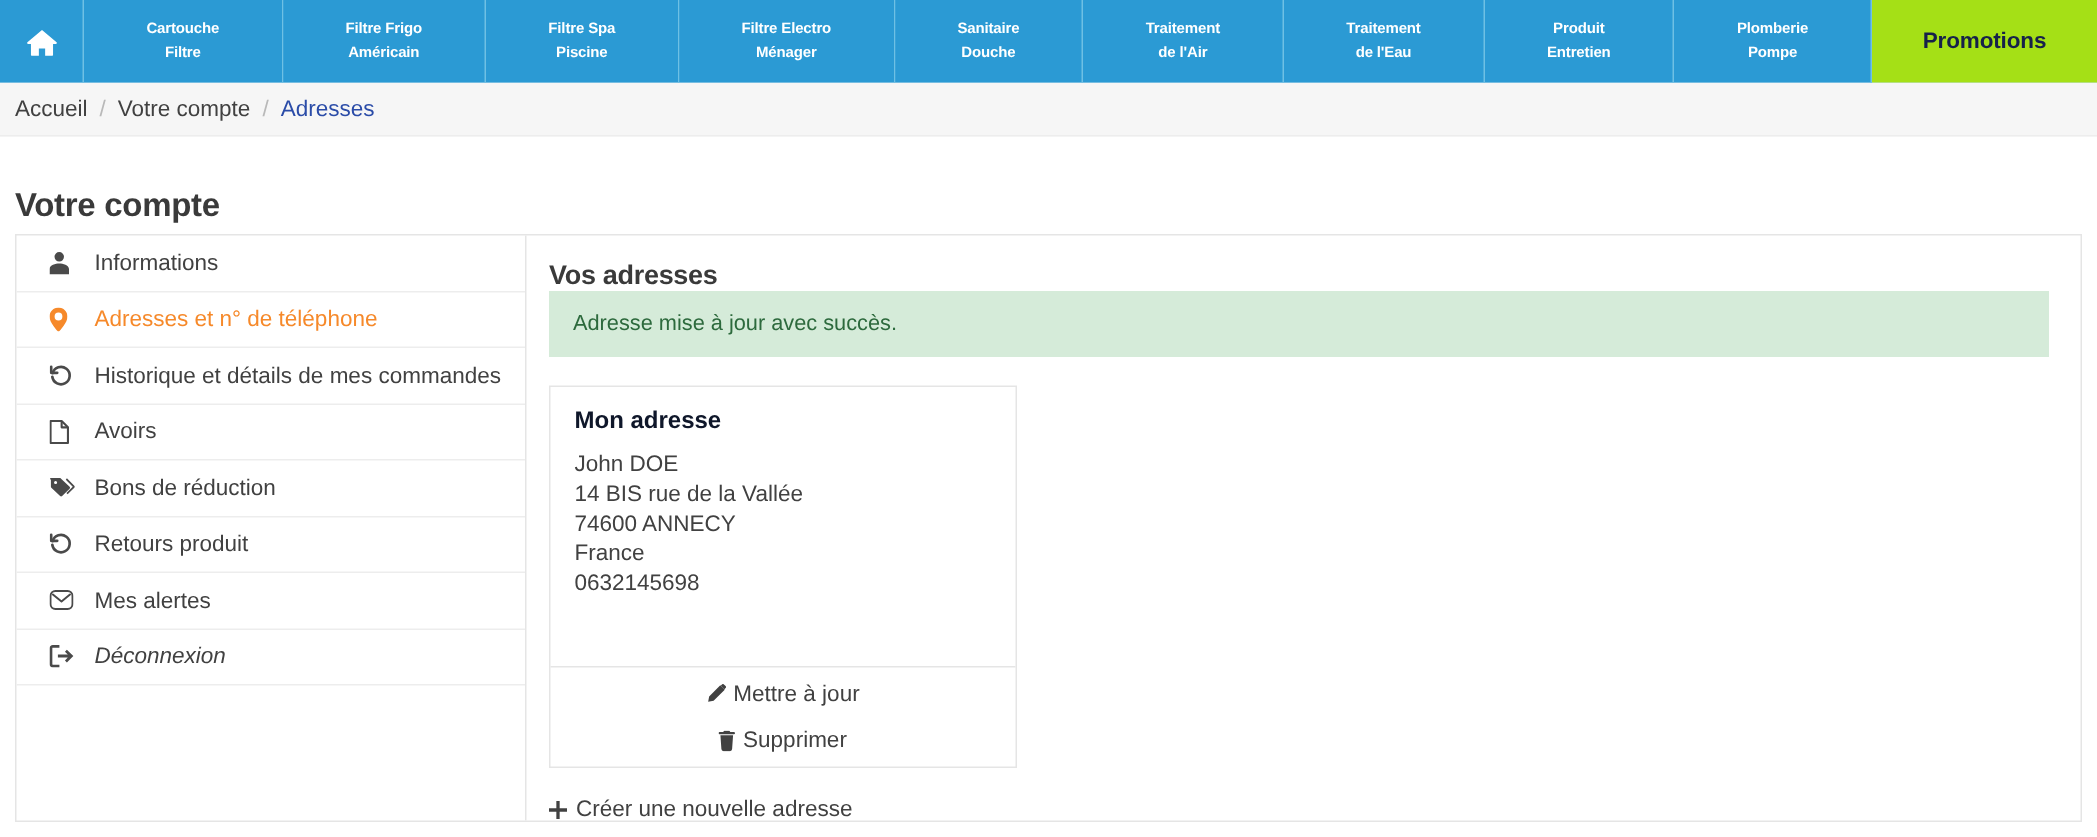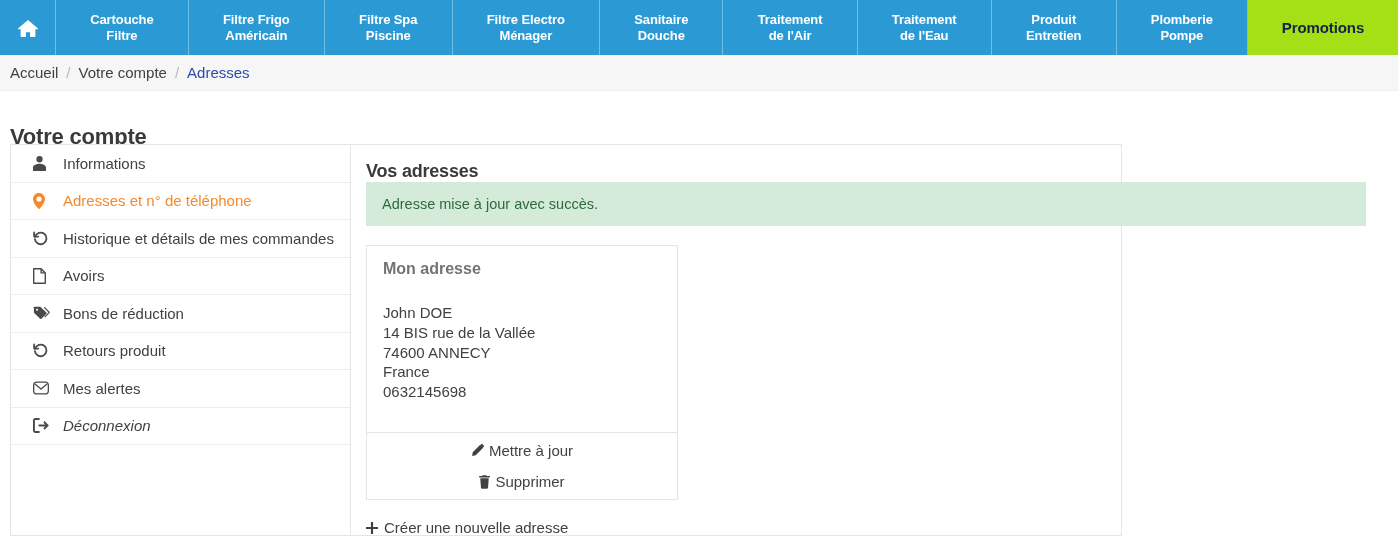--- a/index.html
+++ b/index.html
@@ -20,21 +20,21 @@
     width: 1398px;
   }
   .nav-item {
     flex: 1 1 auto;
     display: flex;
     align-items: center;
     justify-content: center;
     text-align: center;
     color: #ffffff;
     font-weight: bold;
-    font-size: 13px;
+    font-size: 10px;
     line-height: 16px;
     background: #2b9ad4;
     border-right: 1px solid #6ec0e4;
     padding: 2px 4px;
     cursor: pointer;
     user-select: none;
     letter-spacing: -0.1px;
   }
   .nav-item.home {
     flex: 0 0 56px;
@@ -71,22 +71,22 @@
     font-weight: bold;
     color: #3a3a3a;
     padding: 18px 0 0 10px;
     letter-spacing: -0.2px;
   }
 
   
   .content-card {
     position: absolute;
     left: 10px;
-    top: 144px;
-    width: 1112px;
+    top: 156px;
+    width: 1378px;
     height: 392px;
     background: #ffffff;
     border: 1px solid #e5e5e5;
     display: flex;
   }
 
   
   .sidebar {
     width: 340px;
     flex: 0 0 340px;
@@ -146,22 +146,22 @@
     border: 1px solid #e5e5e5;
     background: #fff;
   }
   .address-body {
     padding: 14px 16px 16px 16px;
     height: 186px;
   }
   .address-name {
     font-size: 16px;
     font-weight: bold;
-    color: #737373;
-    margin: 0 0 25px 0;
+    color: #0f172a;
+    margin: 0 0 10px 0;
   }
   .address-lines {
     font-size: 15px;
     color: #414141;
     line-height: 19.8px;
   }
   .address-lines div { white-space: nowrap; }
   .address-footer {
     border-top: 1px solid #e5e5e5;
     padding: 9px 16px;

